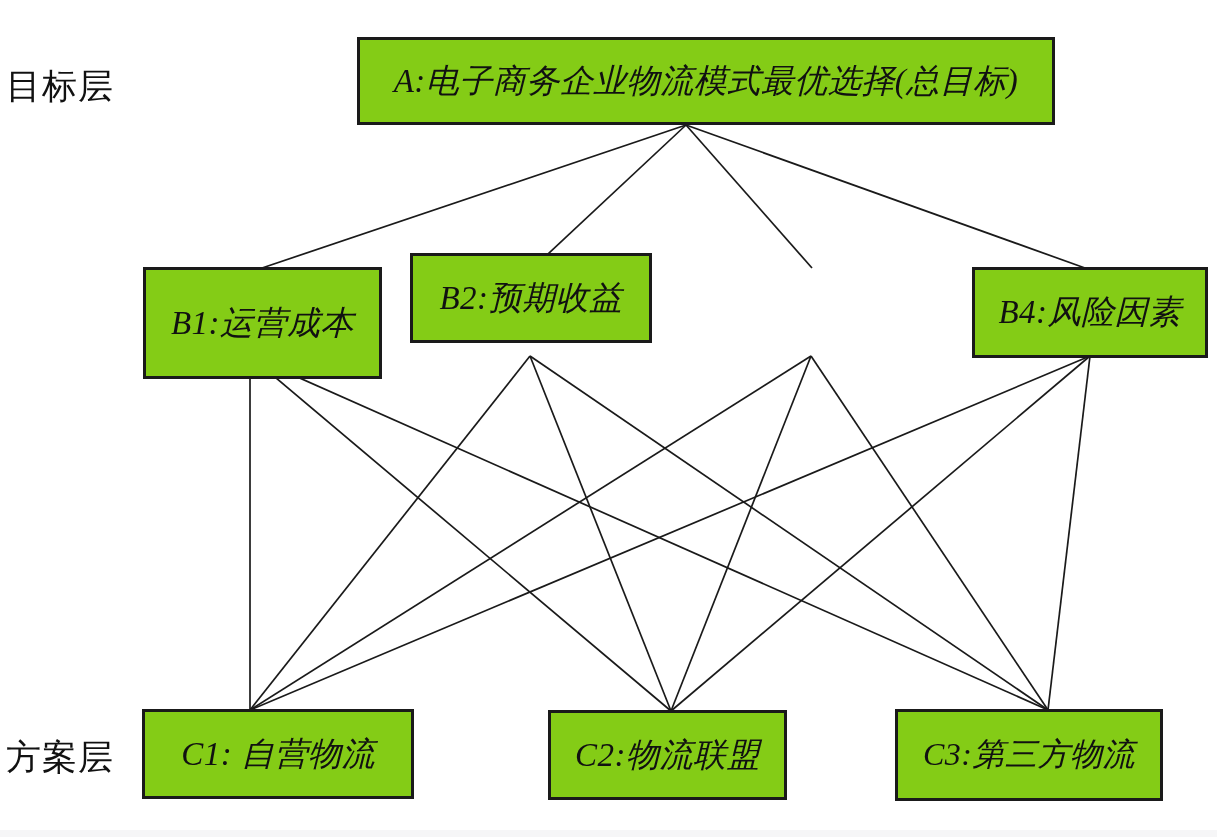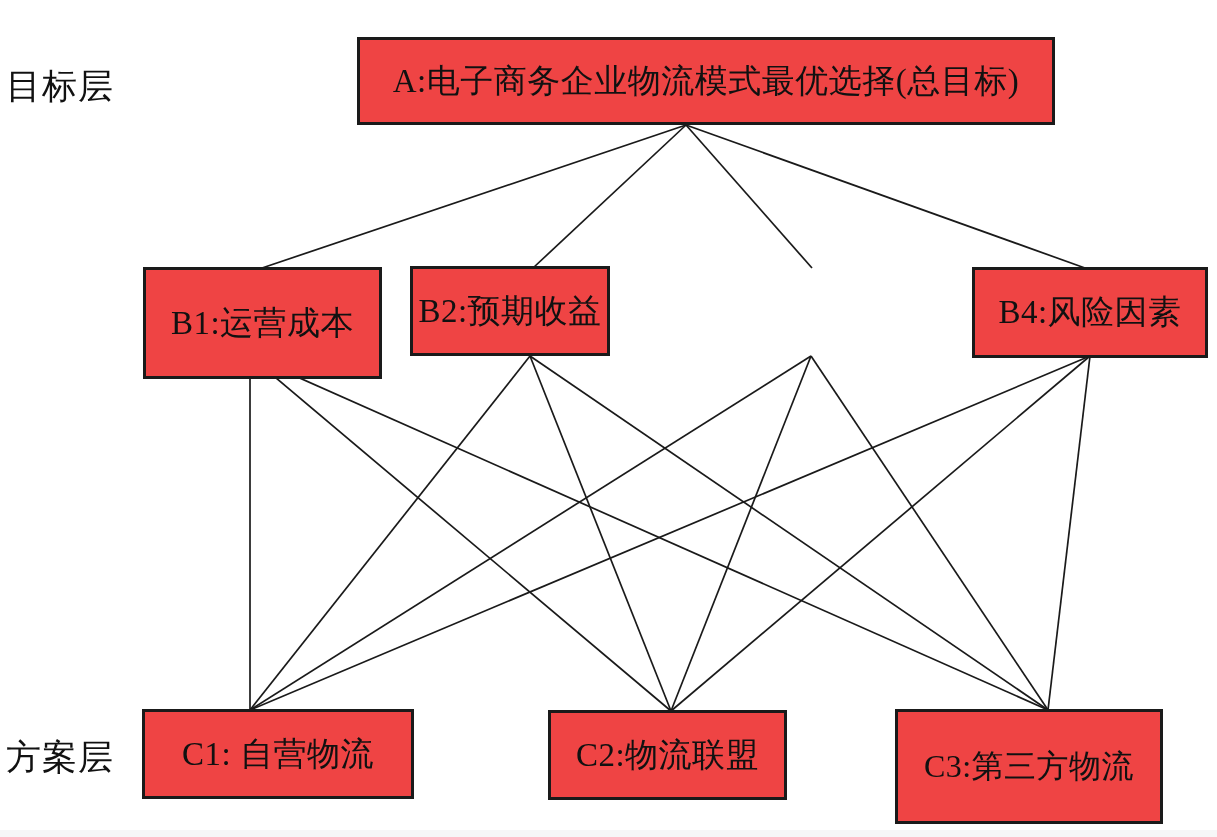--- a/index.html
+++ b/index.html
@@ -21,37 +21,38 @@
     left: 0;
     top: 0;
     width: 1217px;
     height: 837px;
     pointer-events: none;
   }
   .node {
     position: absolute;
     box-sizing: border-box;
     border: 3px solid #1a1a1a;
-    background: #ef4444;
+    background: #84cc16;
     display: flex;
     align-items: center;
     justify-content: center;
     font-size: 33px;
     letter-spacing: 0.5px;
     white-space: nowrap;
     z-index: 2;
+    font-style: italic;
   }
   .node-a  { left: 357px; top: 37px;  width: 698px; height: 88px; }
   .node-b1 { left: 143px; top: 267px; width: 239px; height: 112px; }
-  .node-b2 { left: 410px; top: 266px; width: 200px; height: 90px; }
+  .node-b2 { left: 410px; top: 253px; width: 242px; height: 90px; }
   .node-b3 { left: 681px; top: 267px; width: 262px; height: 90px; }
   .node-b4 { left: 972px; top: 267px; width: 236px; height: 91px; text-align: right; }
   .node-c1 { left: 142px; top: 709px; width: 272px; height: 90px; }
   .node-c2 { left: 548px; top: 710px; width: 239px; height: 90px; }
-  .node-c3 { left: 895px; top: 709px; width: 268px; height: 115px; font-size: 32px; }
+  .node-c3 { left: 895px; top: 709px; width: 268px; height: 92px; font-size: 32px; }
   .layer-label {
     position: absolute;
     left: 6px;
     width: 118px;
     height: 46px;
     display: flex;
     align-items: center;
     font-size: 35px;
     letter-spacing: 1px;
     white-space: nowrap;

